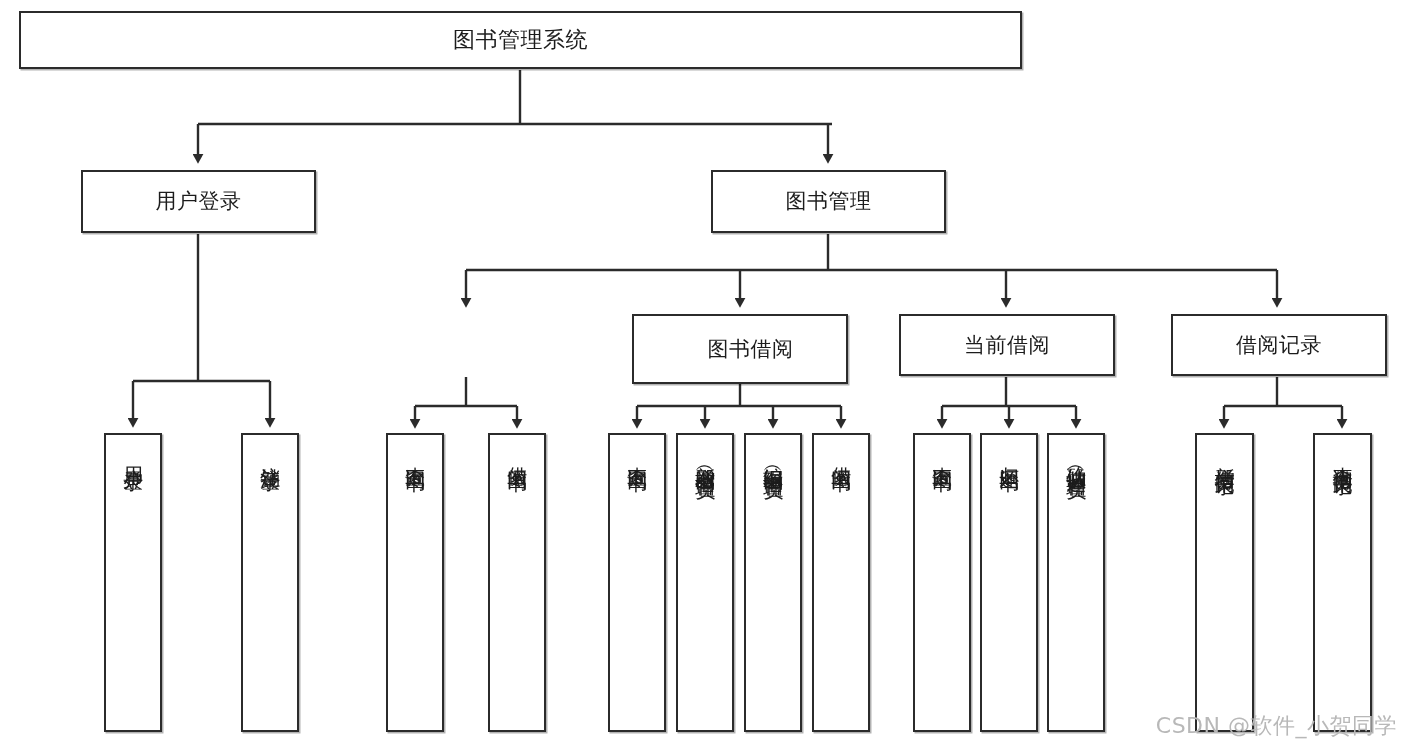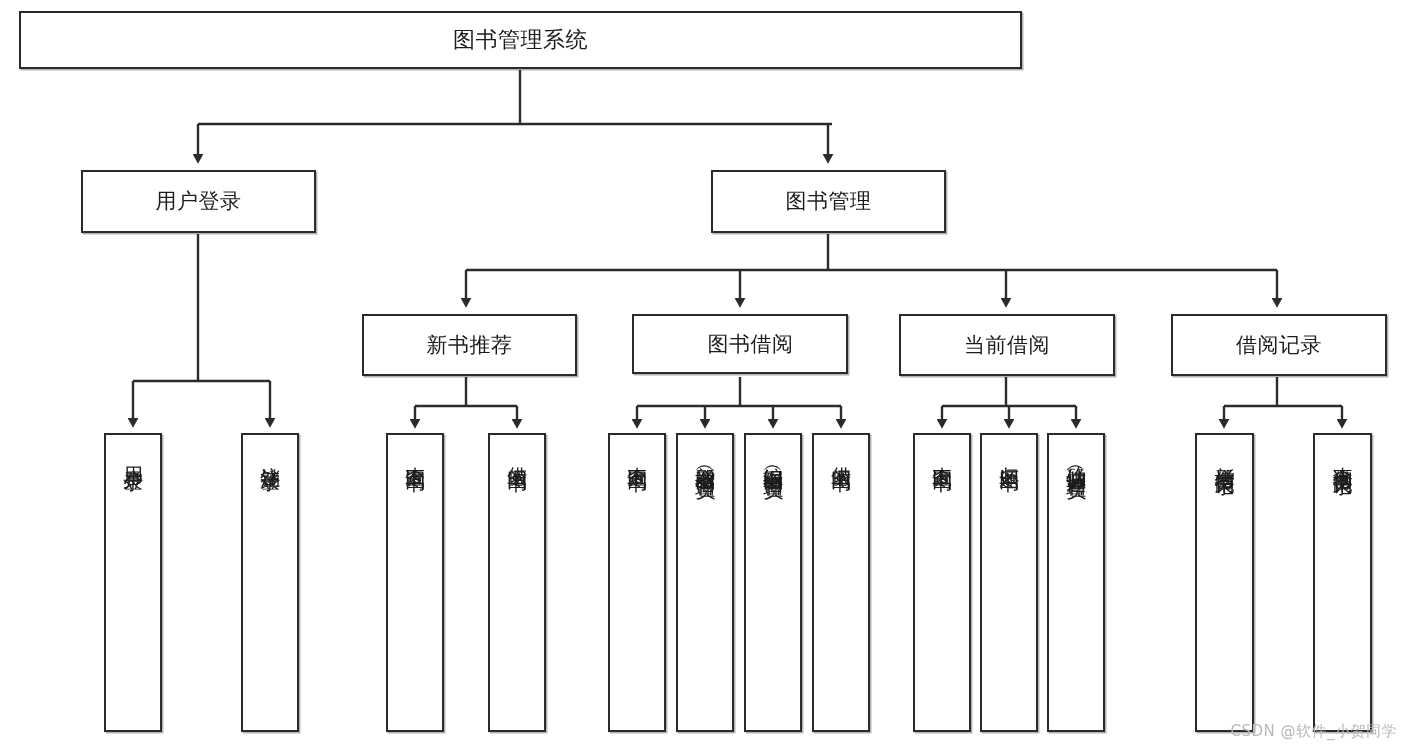--- a/index.html
+++ b/index.html
@@ -51,21 +51,21 @@
     line-height:1.18;
     letter-spacing:2px;
     white-space:normal;
     max-height:282px;
   }
   .node.root .lbl{font-size:22px;}
   .watermark{
     position:absolute;
     right:8px;
     bottom:6px;
-    font-size:15px;
+    font-size:22px;
     color:#b8b8b8;
     letter-spacing:0.5px;
     white-space:nowrap;
     z-index:5;
   }
 </style>
 </head>
 <body>
 
 <div id="stage">
@@ -124,24 +124,21 @@
     <span class="lbl">图书管理系统</span>
   </div>
 
   <div class="node" style="left:81px; top:170px; width:235px; height:63px;">
     <span class="lbl">用户登录</span>
   </div>
   <div class="node" style="left:711px; top:170px; width:235px; height:63px;justify-content:center;">
     <span class="lbl">图书管理</span>
   </div>
 
-  <div class="node" style="left:362px; top:314px; width:215px; height:62px;">
-    <span class="lbl">新书推荐</span>
-  </div>
-  <div class="node" style="left:632px; top:314px; width:216px; height:60px;padding-left:21px;">
+  <div class="node" style="left:632px; top:314px; width:216px; height:70px;padding-left:21px;">
     <span class="lbl">图书借阅</span>
   </div>
   <div class="node" style="left:1171px; top:314px; width:216px; height:62px;">
     <span class="lbl">借阅记录</span>
   </div>
   <div class="node" style="left:899px; top:314px; width:216px; height:62px;">
     <span class="lbl">当前借阅</span>
   </div>
 
   <div class="node vert" style="left:104px; top:433px; width:58px; height:299px;">

